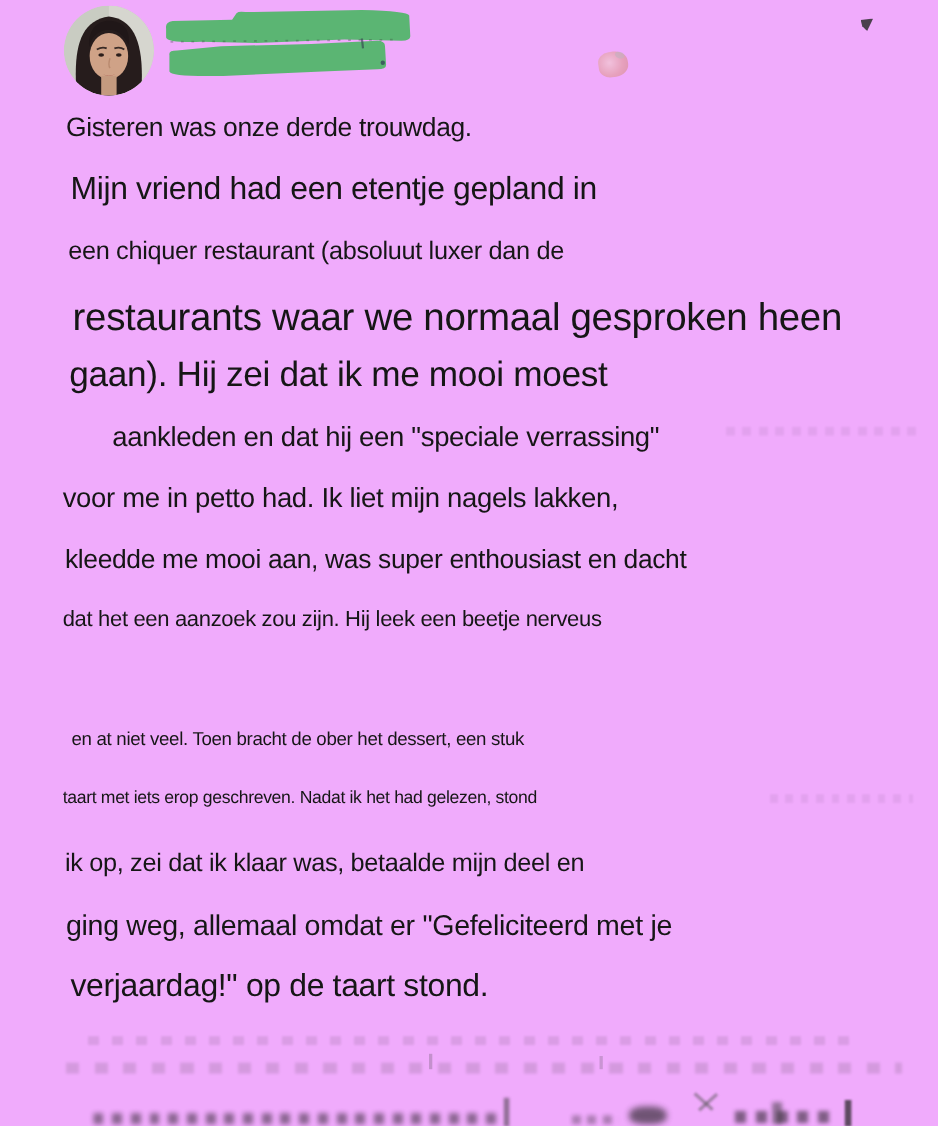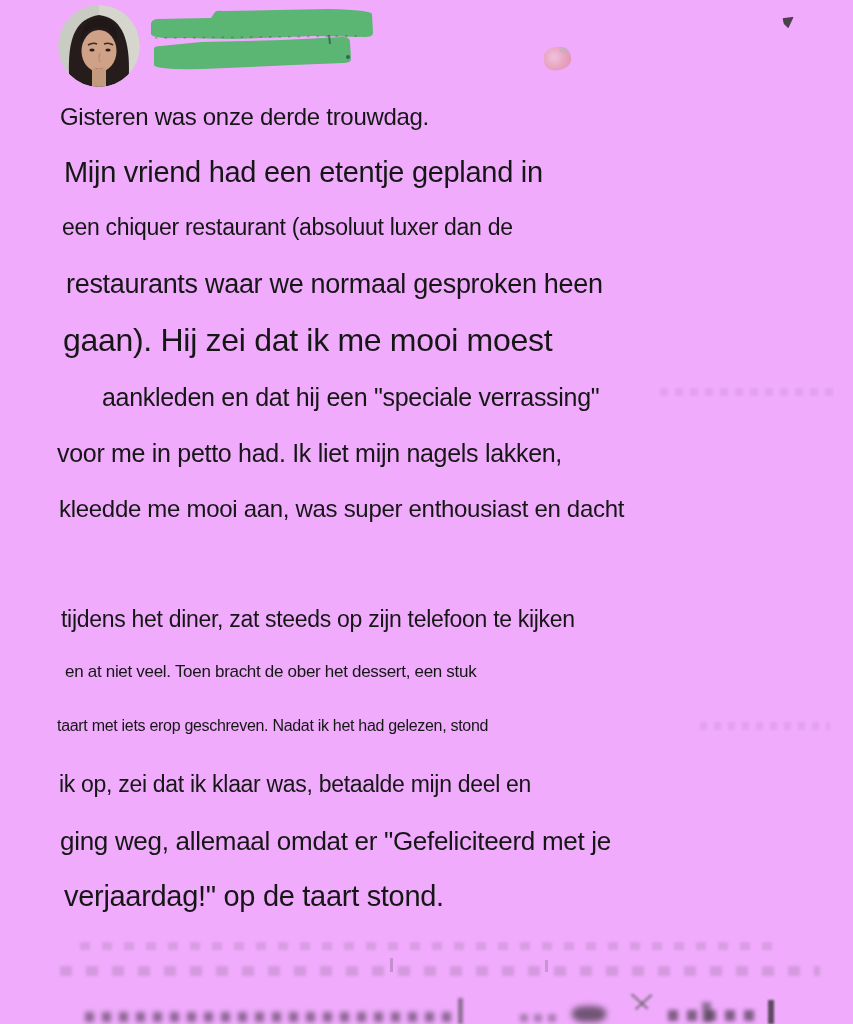--- a/index.html
+++ b/index.html
@@ -35,21 +35,21 @@
     border-radius:50%;background:#9db88f;opacity:.6;transform:rotate(25deg);
   }
   
   .line{
     position:absolute;margin:0;white-space:nowrap;
     letter-spacing:-0.3px;color:#161616;font-weight:400;
   }
   .l1 {top:103px;left:60px;font-size:24px;}
   .l2 {top:156px;left:64px;font-size:29px;}
   .l3 {top:214px;left:62px;font-size:23px;}
-  .l4 {top:269px;left:66px;font-size:27px;}
+  .l4 {top:269px;left:66px;font-size:35px;}
   .l5 {top:322px;left:63px;font-size:32px;}
   .l6 {top:383px;left:66px;font-size:25px;margin-left:36px;}
   .l7 {top:439px;left:57px;font-size:25px;}
   .l8 {top:495px;left:59px;font-size:24px;}
   .l9 {top:552px;left:57px;font-size:20px;}
   .l10{top:606px;left:61px;font-size:23px;}
   .l11{top:662px;left:65px;font-size:17px;text-align:right;}
   .l12{top:717px;left:57px;font-size:16px;text-align:right;}
   .l13{top:771px;left:59px;font-size:23px;}
   .l14{top:826px;left:60px;font-size:26px;}
@@ -132,21 +132,21 @@
   <span class="corner-mark"></span>
 
   <p class="line l1">Gisteren was onze derde trouwdag.</p>
   <p class="line l3">een chiquer restaurant (absoluut luxer dan de</p>
   <p class="line l2">Mijn vriend had een etentje gepland in</p>
   <p class="line l4">restaurants waar we normaal gesproken heen</p>
   <p class="line l5">gaan). Hij zei dat ik me mooi moest</p>
   <p class="line l6">aankleden en dat hij een "speciale verrassing"</p>
   <p class="line l7">voor me in petto had. Ik liet mijn nagels lakken,</p>
   <p class="line l8">kleedde me mooi aan, was super enthousiast en dacht</p>
-  <p class="line l10">tijdens het diner, zat steeds op zijn telefoon te kijken</p>
+  <p class="line l9">dat het een aanzoek zou zijn. Hij leek een beetje nerveus</p>
   <p class="line l11">en at niet veel. Toen bracht de ober het dessert, een stuk</p>
   <p class="line l12">taart met iets erop geschreven. Nadat ik het had gelezen, stond</p>
   <p class="line l13">ik op, zei dat ik klaar was, betaalde mijn deel en</p>
   <p class="line l14">ging weg, allemaal omdat er "Gefeliciteerd met je</p>
   <p class="line l15">verjaardag!" op de taart stond.</p>
 
   <span class="ghost ghost-a"></span>
   <span class="ghost ghost-b"></span>
   <span class="ghost ghost-mid1"></span>
   <span class="ghost ghost-mid2"></span>

